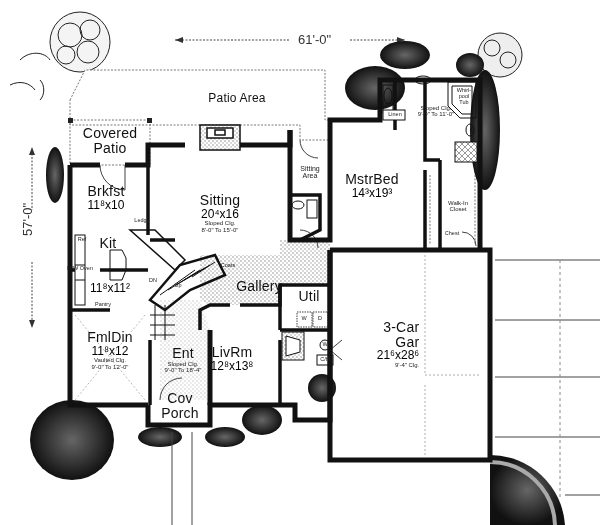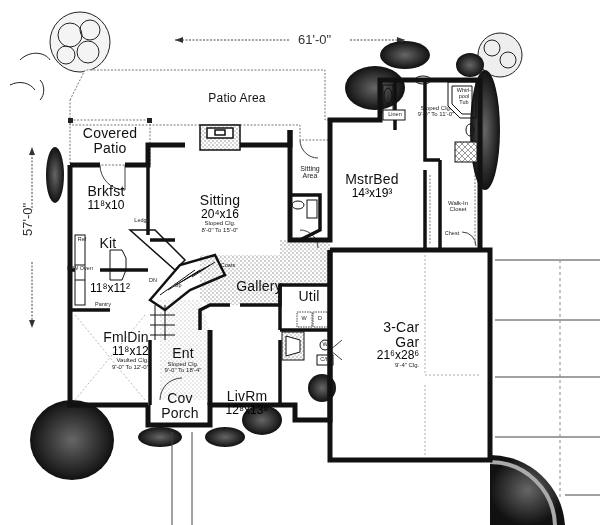--- a/index.html
+++ b/index.html
@@ -230,36 +230,36 @@
   <div class="dim">20⁴x16</div>
   <div class="note">Sloped Clg.</div>
   <div class="note">8'-0" To 15'-0"</div>
 </div>
 
 <div class="lbl" style="left:108px;top:236px;">
   <div class="room">Kit</div>
 </div>
 <div class="lbl dim" style="left:110px;top:282px;">11⁸x11²</div>
 
-<div class="lbl" style="left:126px;top:330px;text-align:right;">
+<div class="lbl" style="left:110px;top:330px;">
   <div class="room">FmlDin</div>
   <div class="dim">11⁸x12</div>
   <div class="note">Vaulted Clg.</div>
   <div class="note">9'-0" To 12'-0"</div>
 </div>
 
 <div class="lbl" style="left:183px;top:338px;margin-top:8px;">
   <div class="room">Ent</div>
   <div class="note">Sloped Clg.</div>
   <div class="note">9'-0" To 18'-4"</div>
 </div>
 
 <div class="lbl room" style="left:251px;top:279px;margin-left:8px;">Gallery</div>
 
-<div class="lbl" style="left:247px;top:345px;margin-top:44px;">
+<div class="lbl" style="left:232px;top:345px;">
   <div class="room">LivRm</div>
   <div class="dim">12⁸x13⁸</div>
 </div>
 
 <div class="lbl room" style="left:309px;top:289px;">Util</div>
 
 <div class="lbl" style="left:372px;top:172px;">
   <div class="room">MstrBed</div>
   <div class="dim">14³x19³</div>
 </div>

